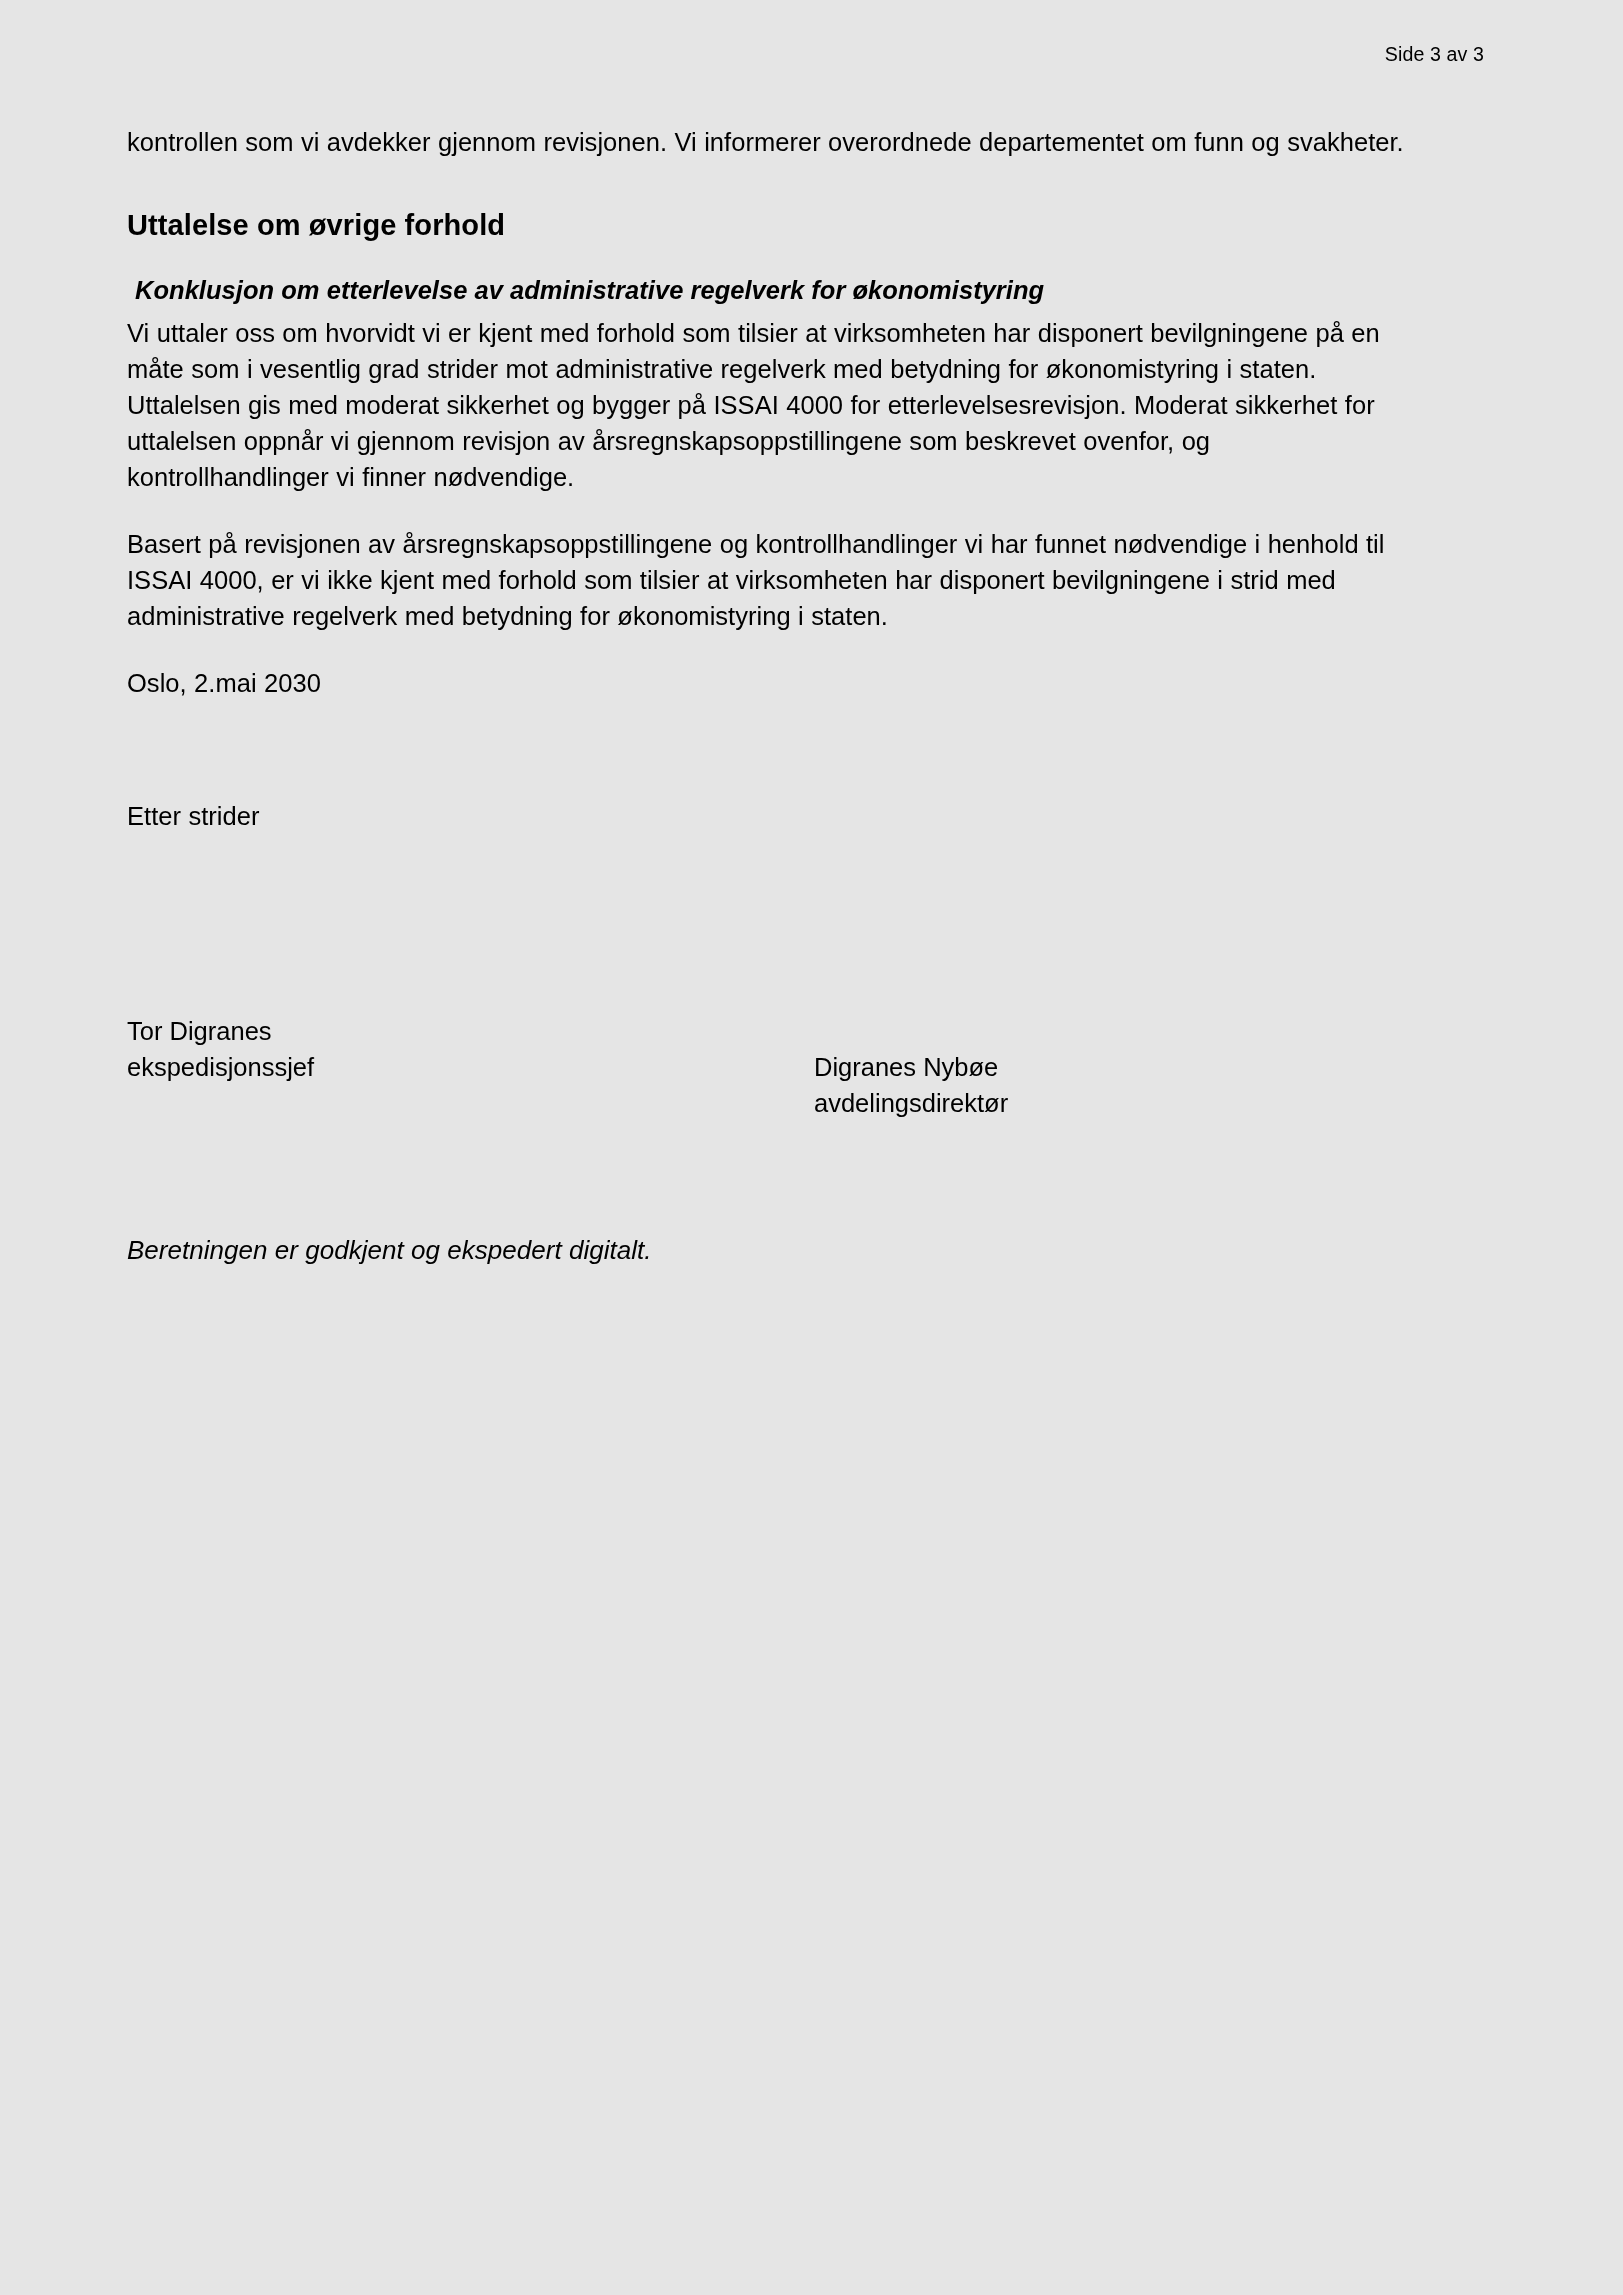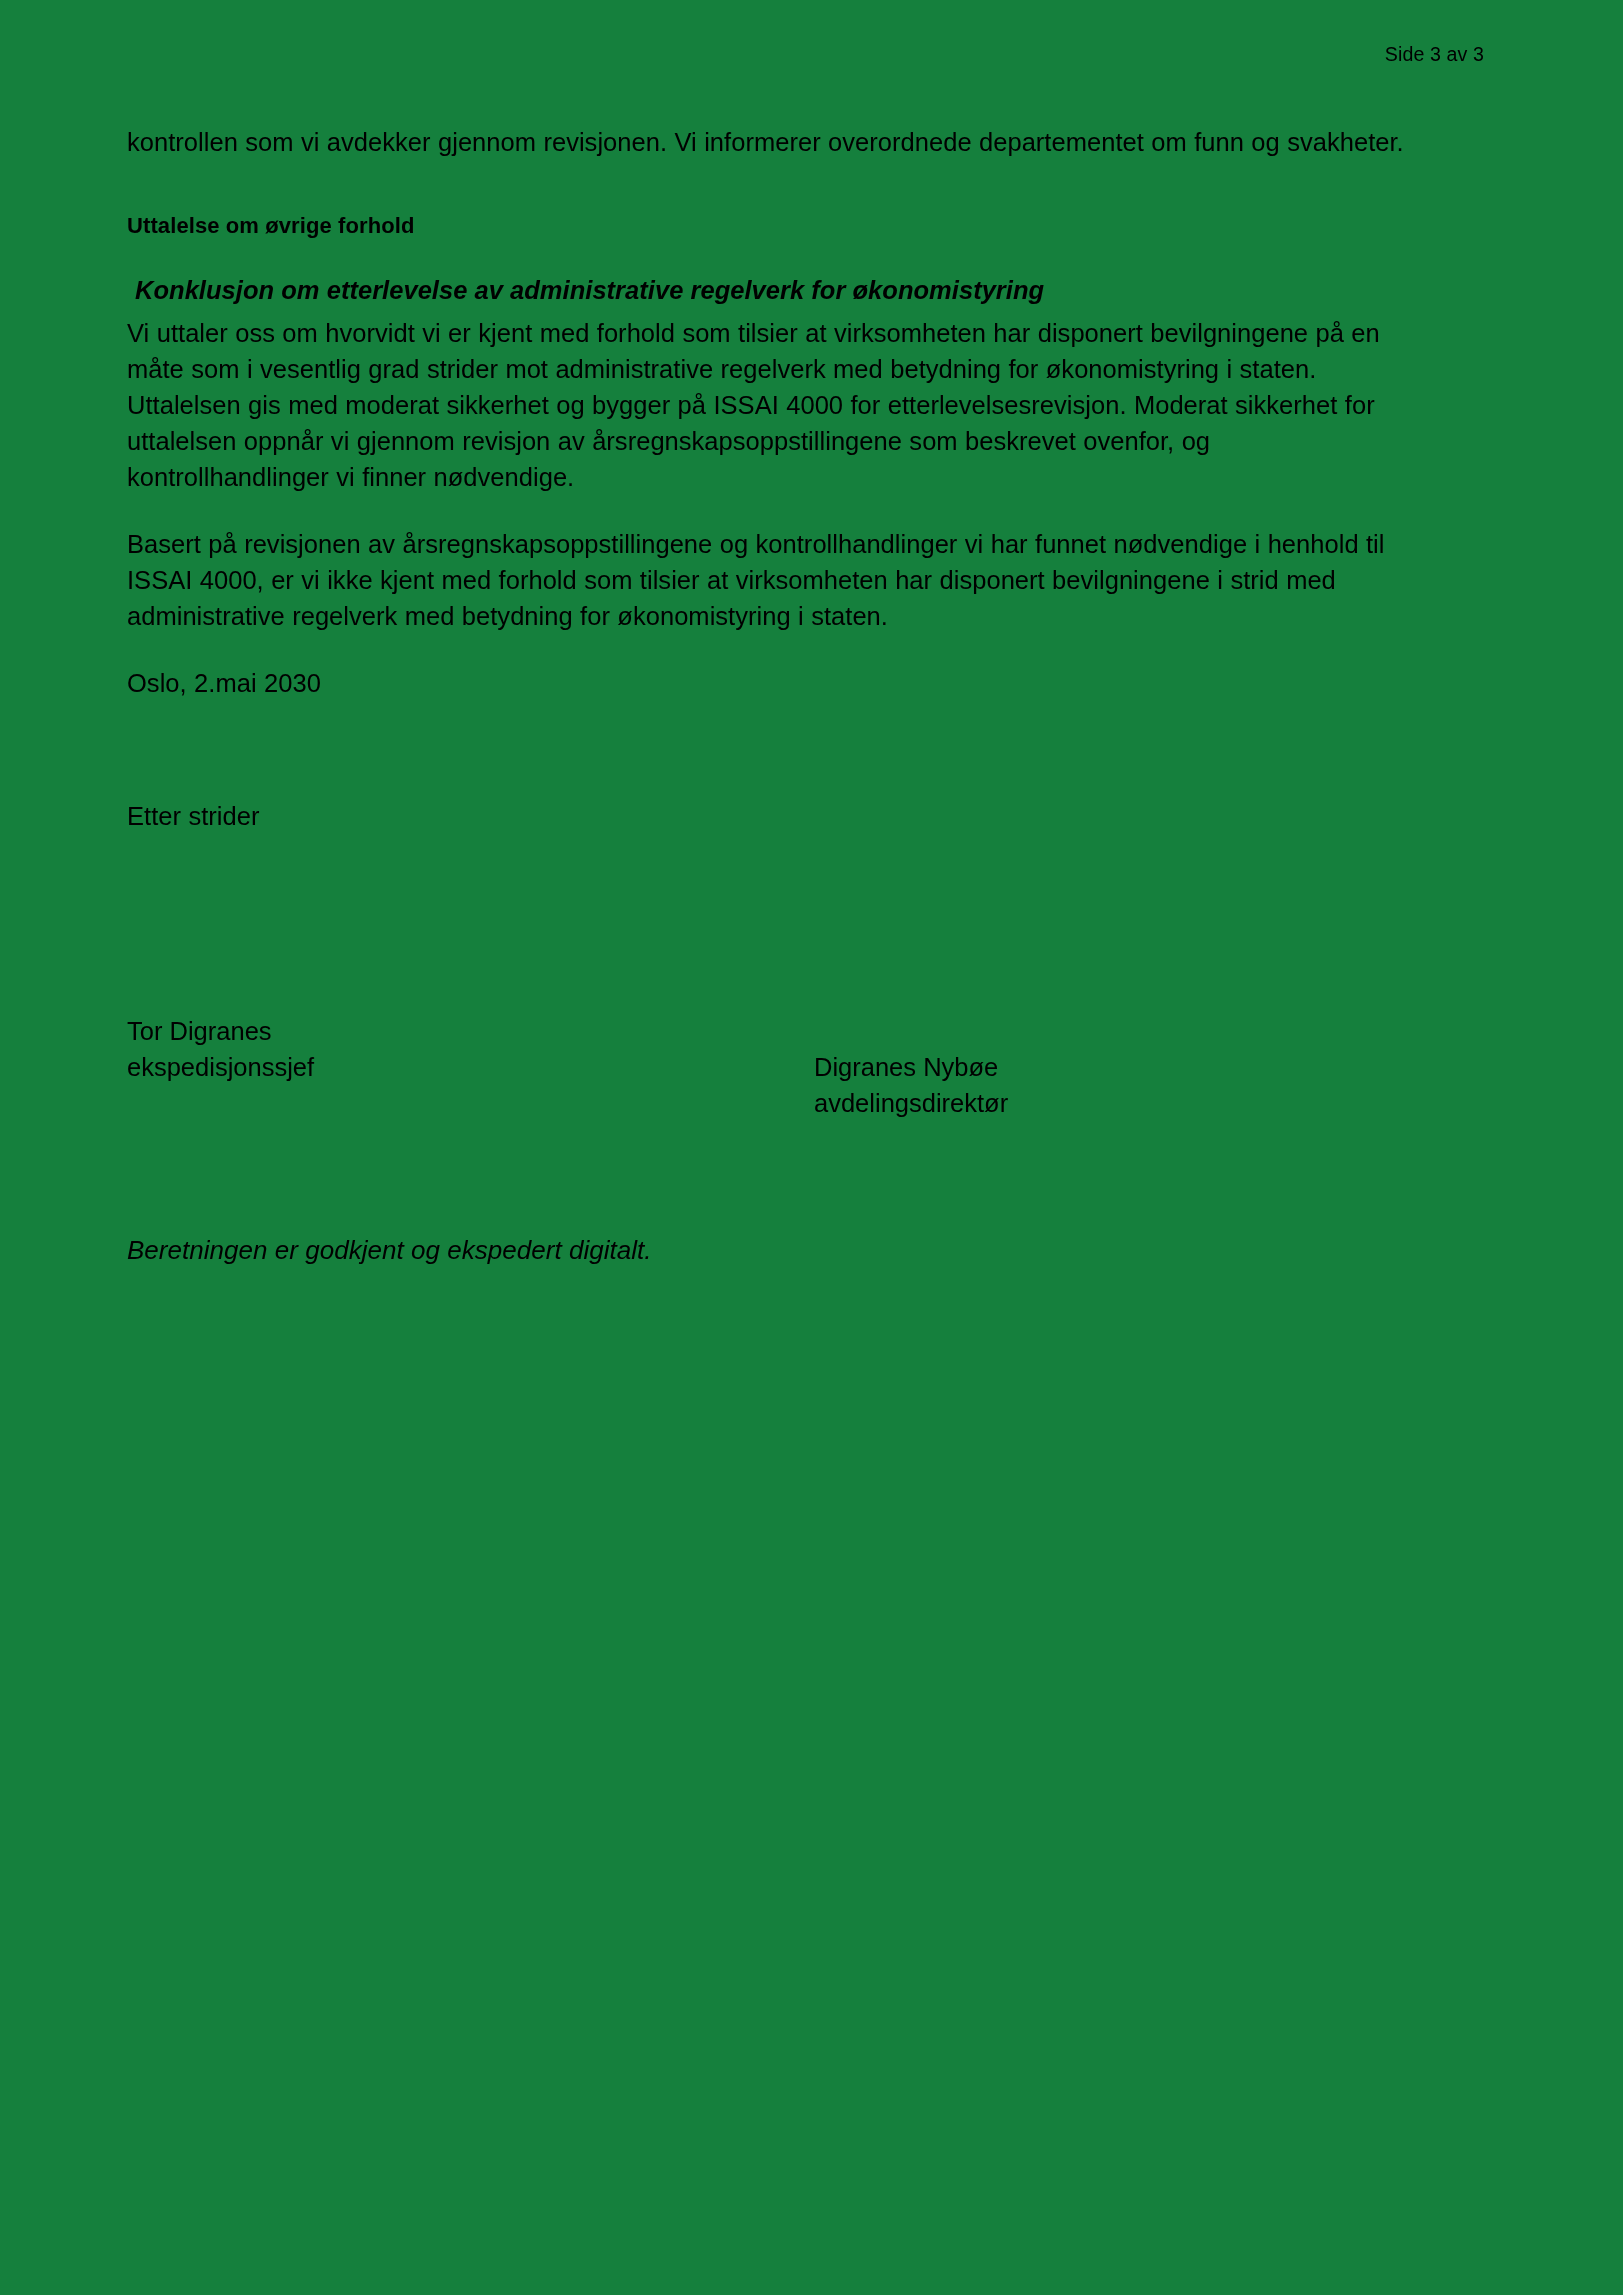--- a/index.html
+++ b/index.html
@@ -9,21 +9,21 @@
     background: #ffffff;
   }
   body {
     font-family: "Liberation Sans", sans-serif;
     color: #000000;
   }
   .page {
     position: relative;
     width: 1623px;
     height: 2295px;
-    background: #15803d;
+    background: #e5e5e5;
     margin: 0 auto;
     overflow: hidden;
     box-sizing: border-box;
   }
   
   .page-header {
     position: absolute;
     top: 41px;
     left: 139px;
     right: 139px;
@@ -46,21 +46,21 @@
   p.body-text {
     margin: 0;
     font-size: 25.5px;
     line-height: 36px;
     text-align: left;
     letter-spacing: 0.03px;
     word-spacing: 0.3px;
   }
   h1.section-heading {
     margin: 0;
-    font-size: 22px;
+    font-size: 29px;
     line-height: 37px;
     font-weight: bold;
     letter-spacing: 0.1px;
   }
   h2.sub-heading {
     margin: 8px;
     font-size: 25.5px;
     line-height: 34px;
     font-weight: bold;
     font-style: italic;

